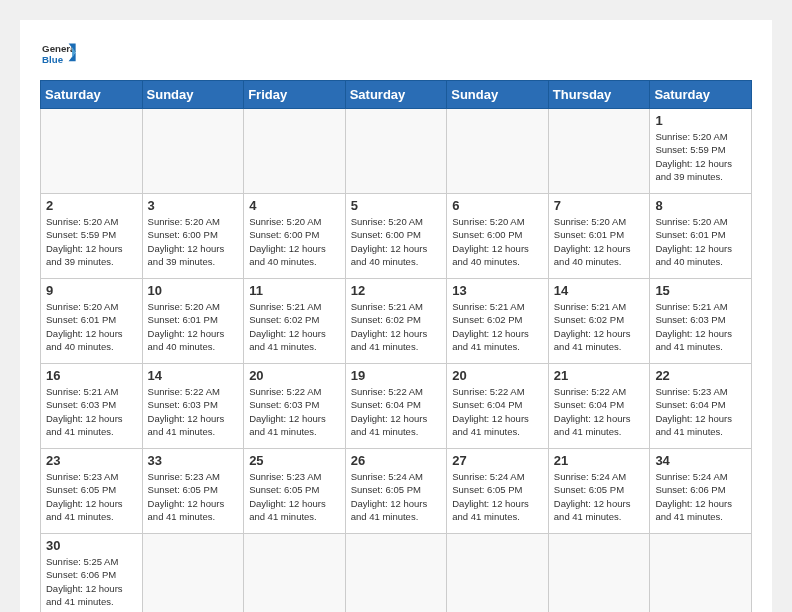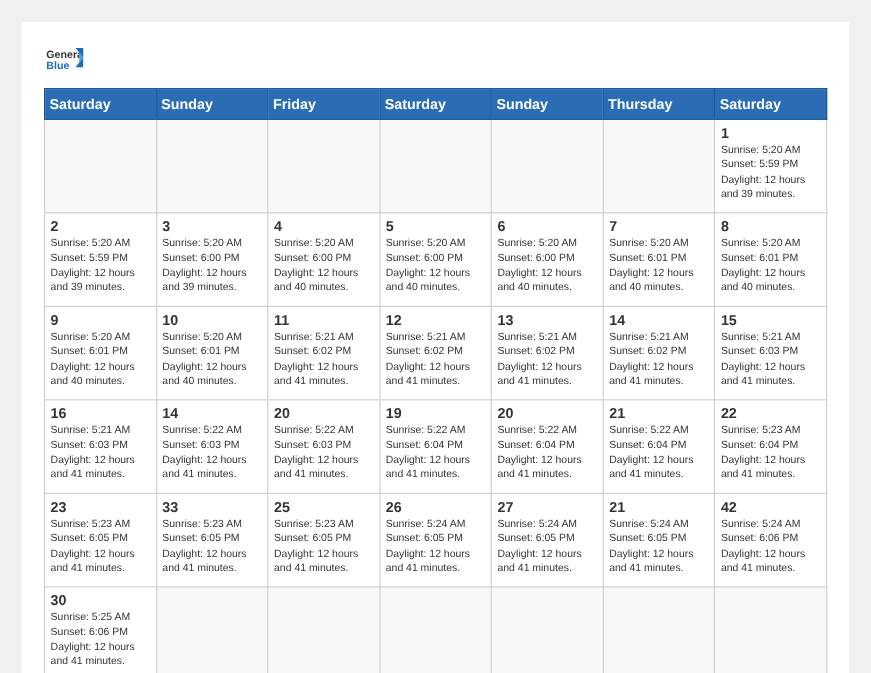--- a/index.html
+++ b/index.html
@@ -236,21 +236,21 @@
           </td>
           <td>
             <span class="day-number">27</span>
             <div class="day-info">Sunrise: 5:24 AM<br>Sunset: 6:05 PM<br>Daylight: 12 hours<br>and 41 minutes.</div>
           </td>
           <td>
             <span class="day-number">21</span>
             <div class="day-info">Sunrise: 5:24 AM<br>Sunset: 6:05 PM<br>Daylight: 12 hours<br>and 41 minutes.</div>
           </td>
           <td>
-            <span class="day-number">42</span>
+            <span class="day-number">34</span>
             <div class="day-info">Sunrise: 5:24 AM<br>Sunset: 6:06 PM<br>Daylight: 12 hours<br>and 41 minutes.</div>
           </td>
         </tr>
         <tr>
           <td>
             <span class="day-number">30</span>
             <div class="day-info">Sunrise: 5:25 AM<br>Sunset: 6:06 PM<br>Daylight: 12 hours<br>and 41 minutes.</div>
           </td>
           <td class="empty"></td>
           <td class="empty"></td>

